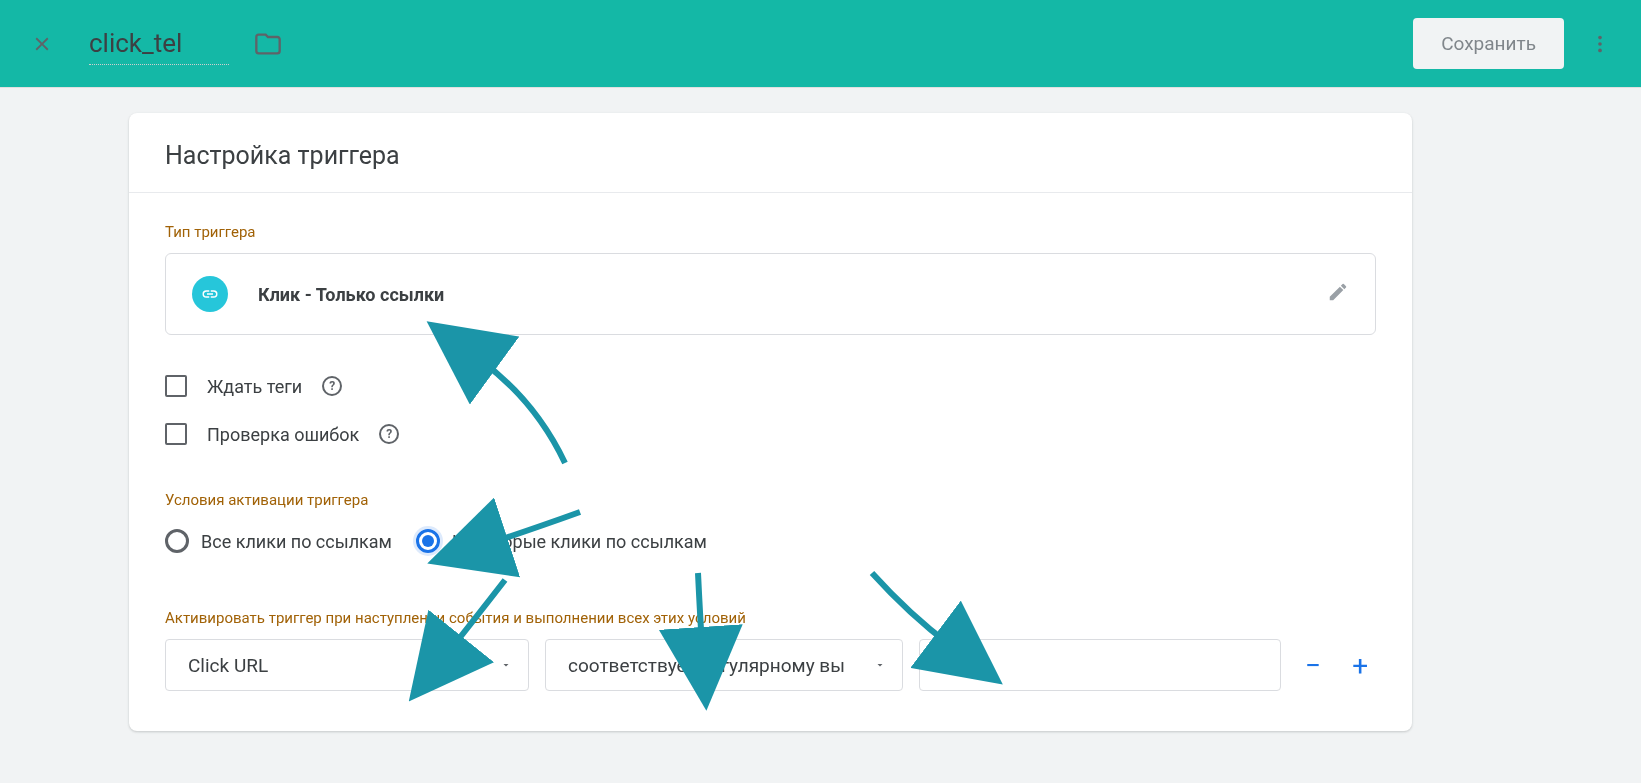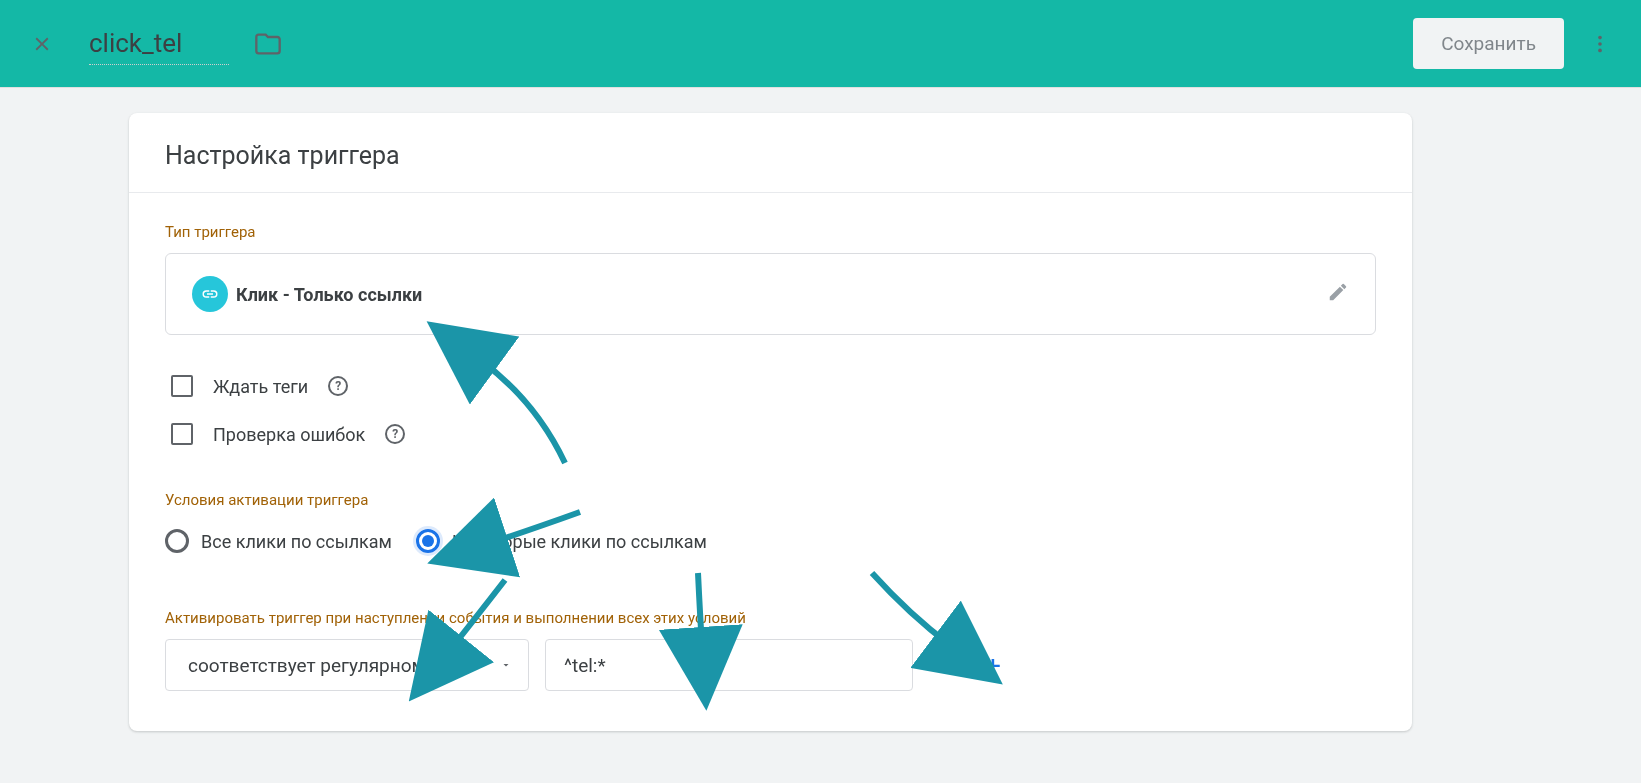--- a/index.html
+++ b/index.html
@@ -105,40 +105,39 @@
   }
   .type-icon {
     width: 36px; height: 36px;
     background: #26c6da;
     border-radius: 50%;
     display: flex; align-items: center; justify-content: center;
     color: #fff;
     flex: 0 0 auto;
   }
   .type-label {
-    margin-left: 8px;
+    margin-left: 30px;
     font-size: 18px;
     font-weight: 700;
     color: #3c4043;
   }
   .edit-icon {
     margin-left: auto;
     color: #9aa0a6;
   }
   .checkbox-group {
     margin-top: 40px;
     display: flex;
     flex-direction: column;
     gap: 26px;
   }
   .cb-row {
     display: flex;
     align-items: center;
     gap: 20px;
-    margin-left: 6px;
   }
   .cb {
     width: 22px; height: 22px;
     border: 2px solid #5f6368;
     border-radius: 2px;
     cursor: pointer;
     flex: 0 0 auto;
   }
   .cb-label {
     font-size: 18px;
@@ -302,20 +301,28 @@
               <div class="radio-inner"></div>
             </div>
           <div class="radio-label">Некоторые клики по ссылкам</div>
         </div>
       </div>
     </div>
 
     <div class="conditions-section">
       <div class="section-label">Активировать триггер при наступлении события и выполнении всех этих условий</div>
       <div class="conditions-row">
+        <div class="dropdown dropdown-var">
+          <span class="val">Click URL</span>
+          <span class="caret">
+            <svg width="12" height="12" viewBox="0 0 24 24">
+                <path d="M7 10l5 5 5-5z" fill="currentColor"></path>
+              </svg>
+          </span>
+        </div>
         <div class="dropdown dropdown-op">
           <span class="val">соответствует регулярному вы</span>
           <span class="caret">
             <svg width="12" height="12" viewBox="0 0 24 24">
                 <path d="M7 10l5 5 5-5z" fill="currentColor"></path>
               </svg>
           </span>
         </div>
         <input class="text-input" value="^tel:*" style="">
         <div class="cond-btn">−</div>

